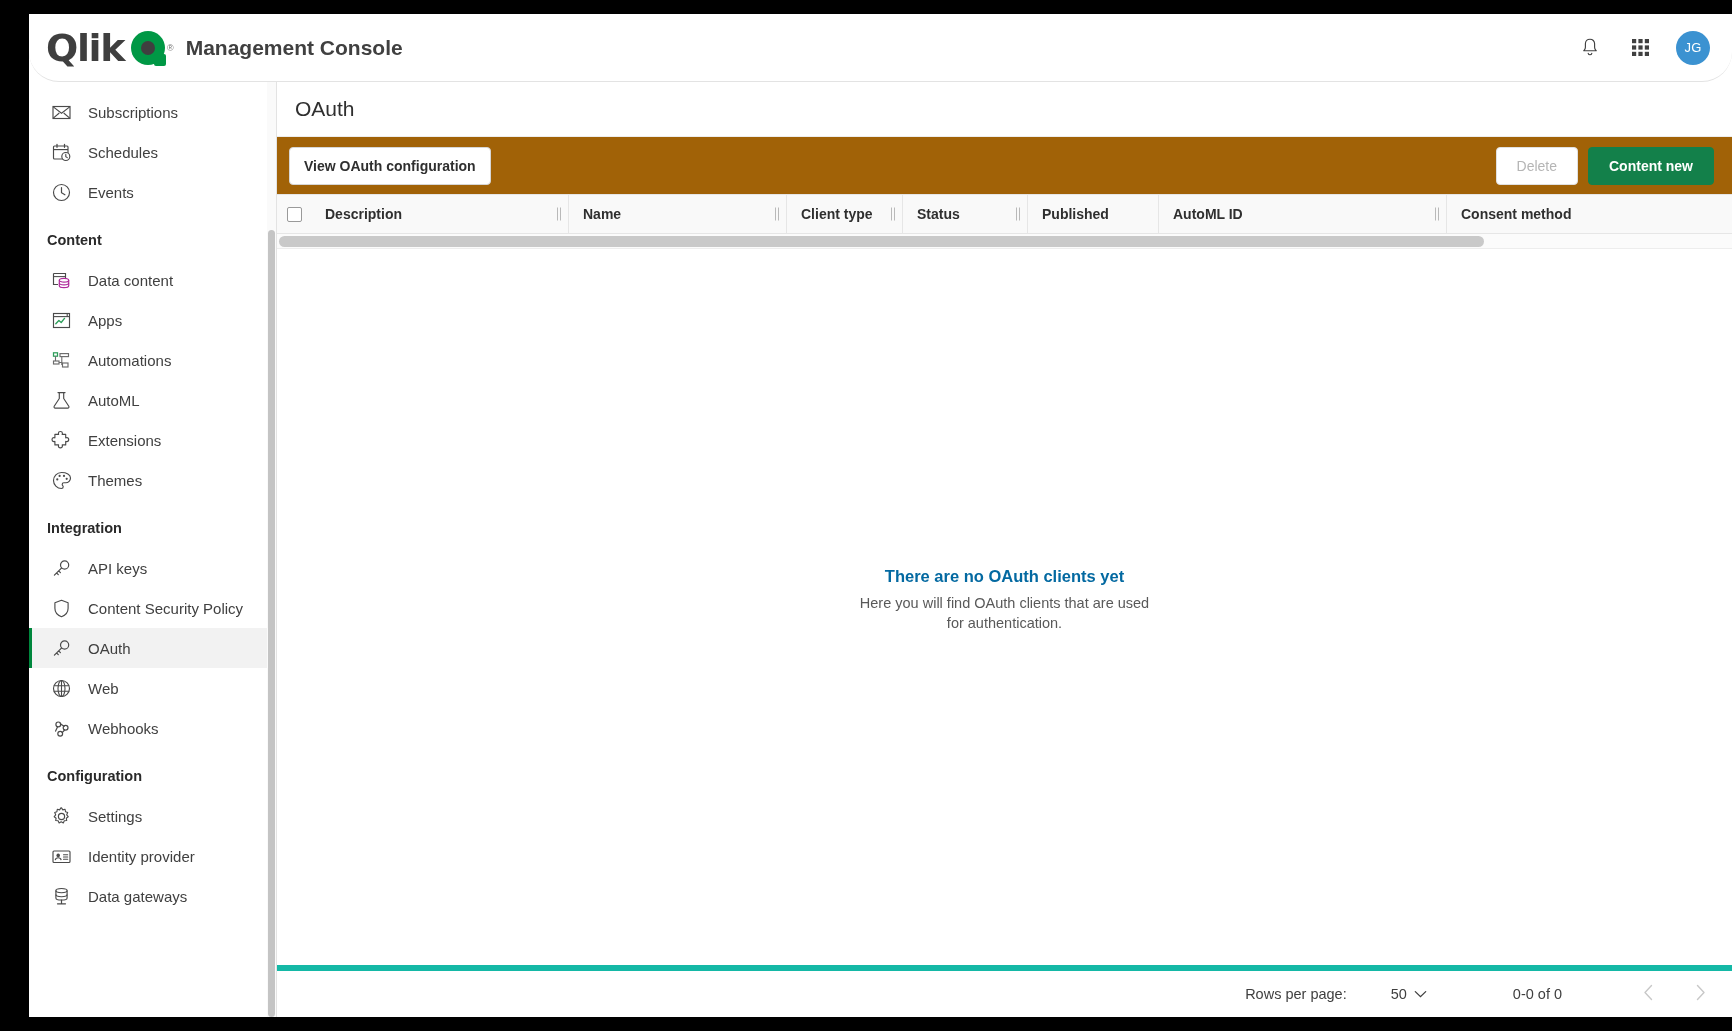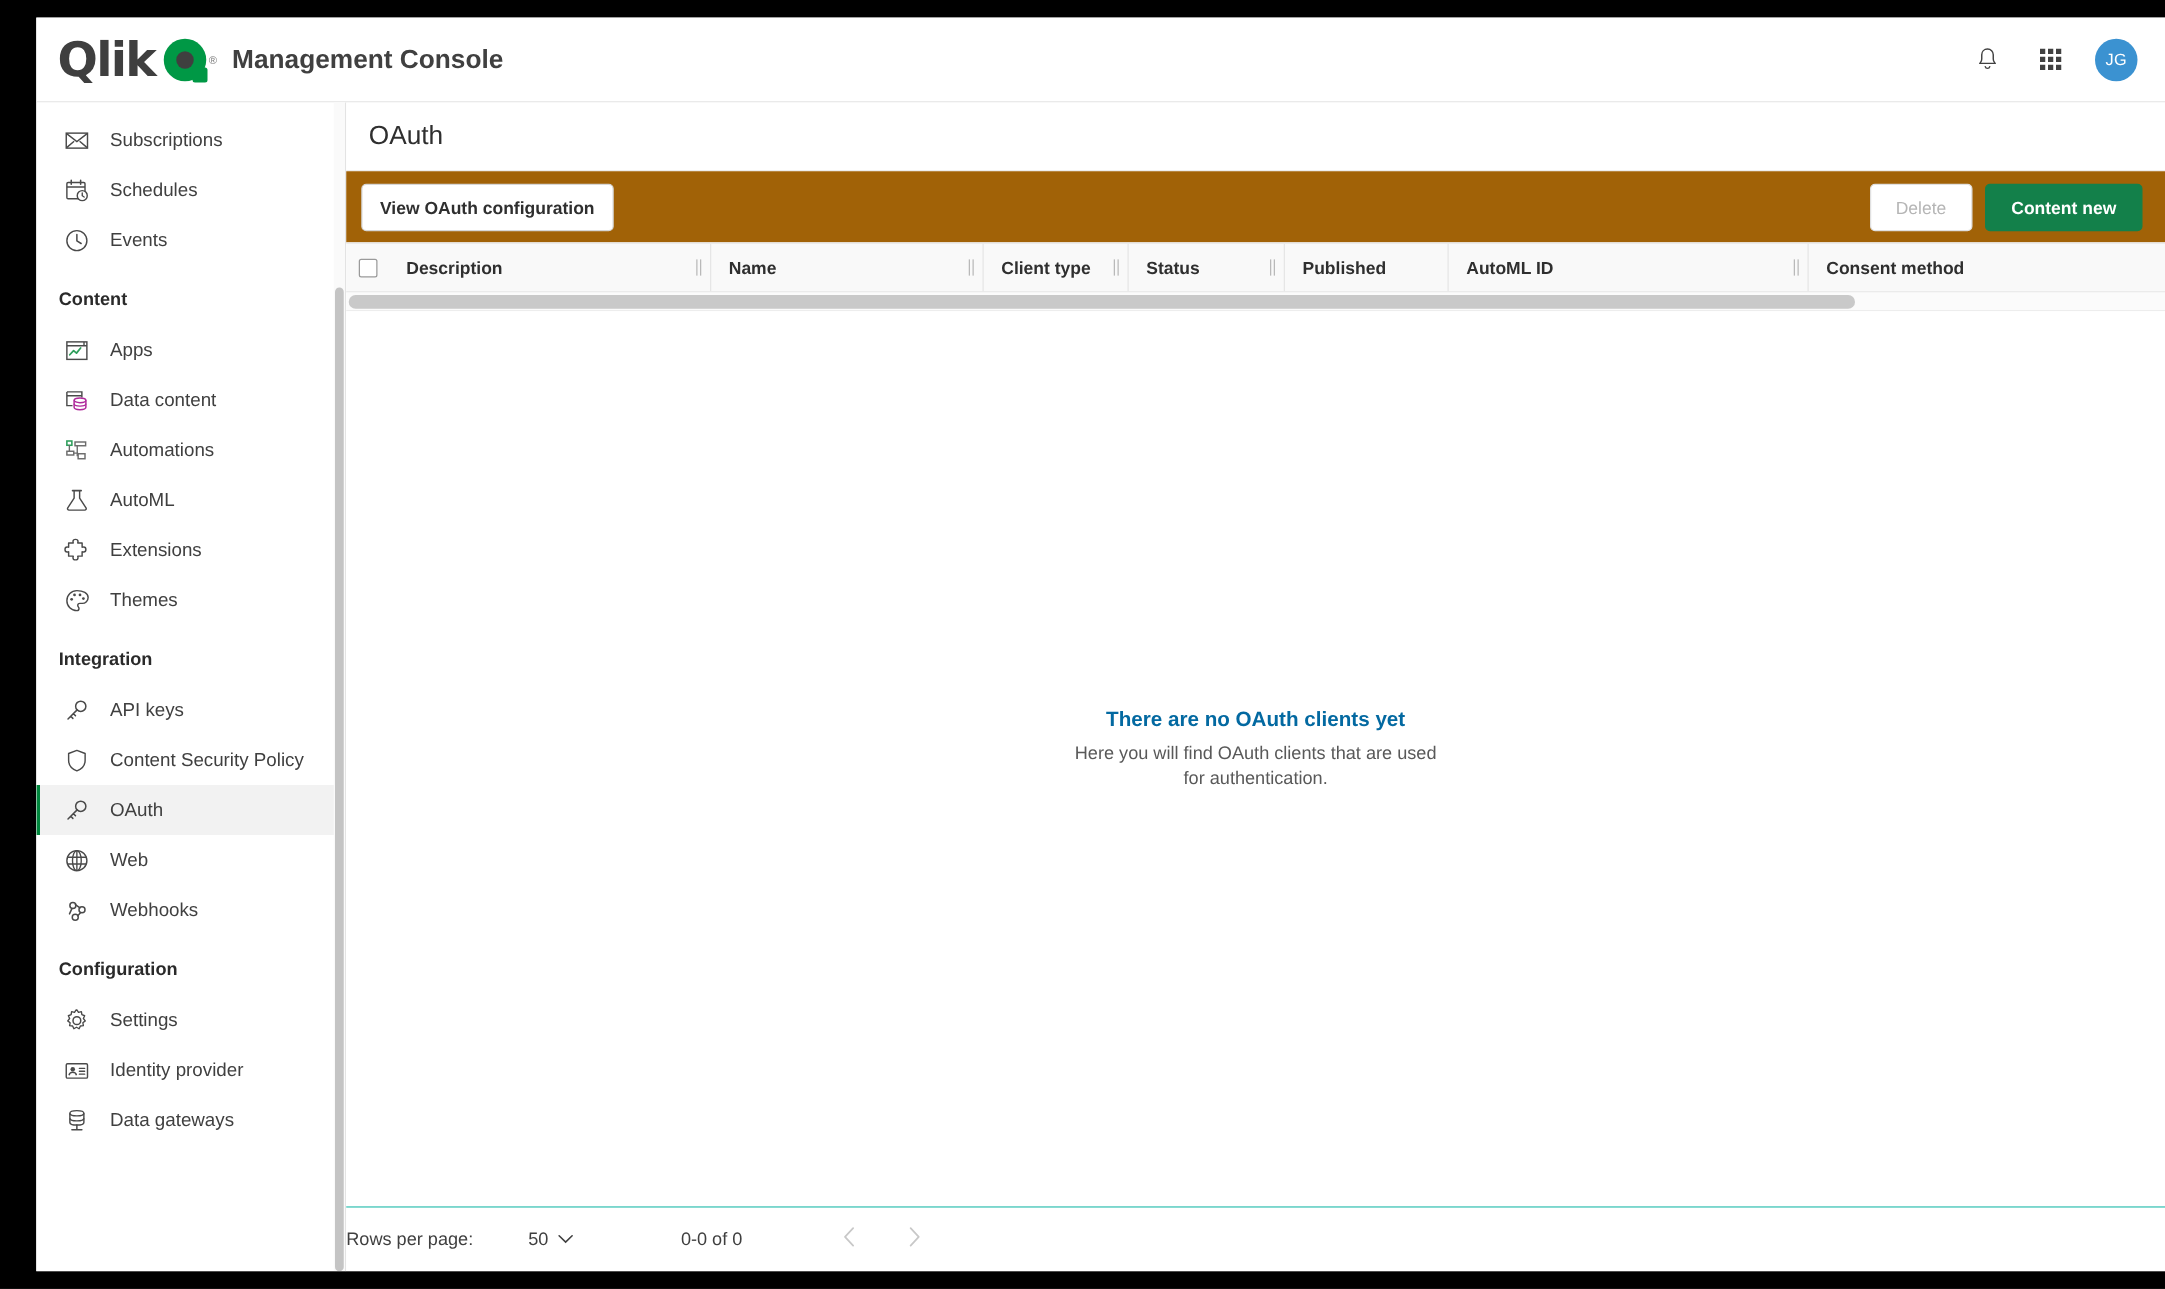--- a/index.html
+++ b/index.html
@@ -18,21 +18,21 @@
     background: #ffffff;
     overflow: hidden;
   }
 
   
   #topbar {
     position: absolute; left: 0; top: 0;
     width: 1703px; height: 68px;
     background: #ffffff;
     border-bottom: 1px solid #e3e3e3;
-    display: flex; align-items: center;
+    display: flex; align-items: center; border-radius: 30px;
   }
   #logo-wrap { display:flex; align-items:center; margin-left: 17px; }
   .qlik-word {
     font-family: "DejaVu Sans", sans-serif;
     font-size: 38px; font-weight: 700; letter-spacing: -1.4px;
     color: #3f3f3f; line-height: 1;
   }
   .qlik-mark {
     width: 34px; height: 34px; border-radius: 50%;
     background: #009845; margin-left: 7px;
@@ -165,22 +165,22 @@
     text-align:center;
   }
   #empty-title { font-size: 16.5px; font-weight:700; color:#0369a1; }
   #empty-sub {
     margin-top: 8px; font-size: 14.5px; color:#595959; line-height: 1.35;
     width: 300px; margin-left:auto; margin-right:auto;
   }
 
   
   #footer {
-    height: 52px; border-top:1px solid #14b8a6;
-    display:flex; align-items:center; 
+    height: 52px; border-top:6px solid #14b8a6;
+    display:flex; align-items:center; justify-content:flex-end;
     padding-right: 14px; gap: 16px;
   }
   #rpp-label { font-size: 14.5px; color:#3f3f3f; }
   #rpp-select {
     display:flex; align-items:center; gap:7px; margin-left: 28px; cursor:pointer;
   }
   #rpp-value { font-size: 14.5px; color:#3f3f3f; }
   #range-label { font-size: 14.5px; color:#3f3f3f; margin-left: 70px; }
   .pag-btn {
     width: 36px; height:36px; display:flex; align-items:center; justify-content:center;
@@ -268,39 +268,39 @@
                 <circle cx="10.5" cy="10.5" r="8" stroke="#4a4a4a" stroke-width="1.15"></circle>
                 <path d="M10.5 5.5v5.2l3.4 2.1" stroke="#4a4a4a" stroke-width="1.2" stroke-linecap="round" fill="none"></path>
               </svg>
             </span>
             <span class="nav-label">Events</span>
           </div>
           <div class="nav-group-title">Content</div>
           <div class="nav-item">
             <span class="nav-icon">
               <svg width="21" height="21" viewBox="0 0 21 21" fill="none">
-                <rect x="2.5" y="3.5" width="16" height="14" stroke="#4a4a4a" stroke-width="1.15"></rect>
-                <path d="M2.5 6.6h16" stroke="#4a4a4a" stroke-width="1.1"></path>
-                <path d="M4.8 13.8l3.1-3.3 2.3 2 3.3-4.1" stroke="#2e9e5b" stroke-width="1.4" fill="none" stroke-linecap="round" stroke-linejoin="round"></path>
-                <path d="M16.2 3.6v3" stroke="#4a4a4a" stroke-width="1.1"></path>
-              </svg>
-            </span>
-            <span class="nav-label">Apps</span>
-          </div>
-          <div class="nav-item">
-            <span class="nav-icon">
-              <svg width="21" height="21" viewBox="0 0 21 21" fill="none">
                 <path d="M2.5 3.5h12v4.5M2.5 3.5v11h4.5" stroke="#4a4a4a" stroke-width="1.15" fill="none"></path>
                 <path d="M2.5 6.6h12" stroke="#4a4a4a" stroke-width="1.05"></path>
                 <ellipse cx="13" cy="10.2" rx="4.7" ry="1.9" stroke="#b02b9c" stroke-width="1.2" fill="none"></ellipse>
                 <path d="M8.3 10.2v5.6c0 1 2.1 1.9 4.7 1.9s4.7-.9 4.7-1.9v-5.6" stroke="#b02b9c" stroke-width="1.2" fill="none"></path>
                 <path d="M8.3 13c0 1 2.1 1.9 4.7 1.9s4.7-.9 4.7-1.9" stroke="#b02b9c" stroke-width="1.1" fill="none"></path>
               </svg>
             </span>
             <span class="nav-label">Data content</span>
+          </div>
+          <div class="nav-item">
+            <span class="nav-icon">
+              <svg width="21" height="21" viewBox="0 0 21 21" fill="none">
+                <rect x="2.5" y="3.5" width="16" height="14" stroke="#4a4a4a" stroke-width="1.15"></rect>
+                <path d="M2.5 6.6h16" stroke="#4a4a4a" stroke-width="1.1"></path>
+                <path d="M4.8 13.8l3.1-3.3 2.3 2 3.3-4.1" stroke="#2e9e5b" stroke-width="1.4" fill="none" stroke-linecap="round" stroke-linejoin="round"></path>
+                <path d="M16.2 3.6v3" stroke="#4a4a4a" stroke-width="1.1"></path>
+              </svg>
+            </span>
+            <span class="nav-label">Apps</span>
           </div>
           <div class="nav-item">
             <span class="nav-icon">
               <svg width="21" height="21" viewBox="0 0 21 21" fill="none">
                 <rect x="2.5" y="2.8" width="4" height="3.4" stroke="#2e9e5b" stroke-width="1.25" fill="none"></rect>
                 <rect x="9" y="3.6" width="8.5" height="3" stroke="#6b6b6b" stroke-width="1.15" fill="none"></rect>
                 <rect x="2.5" y="11" width="5.5" height="3" stroke="#6b6b6b" stroke-width="1.15" fill="none"></rect>
                 <rect x="11.5" y="13" width="5.5" height="4" stroke="#6b6b6b" stroke-width="1.15" fill="none"></rect>
                 <path d="M4.5 6.2v4.8M8 12.5h3.5M10.8 6.6v8.4" stroke="#6b6b6b" stroke-width="1.1" fill="none"></path>
               </svg>

